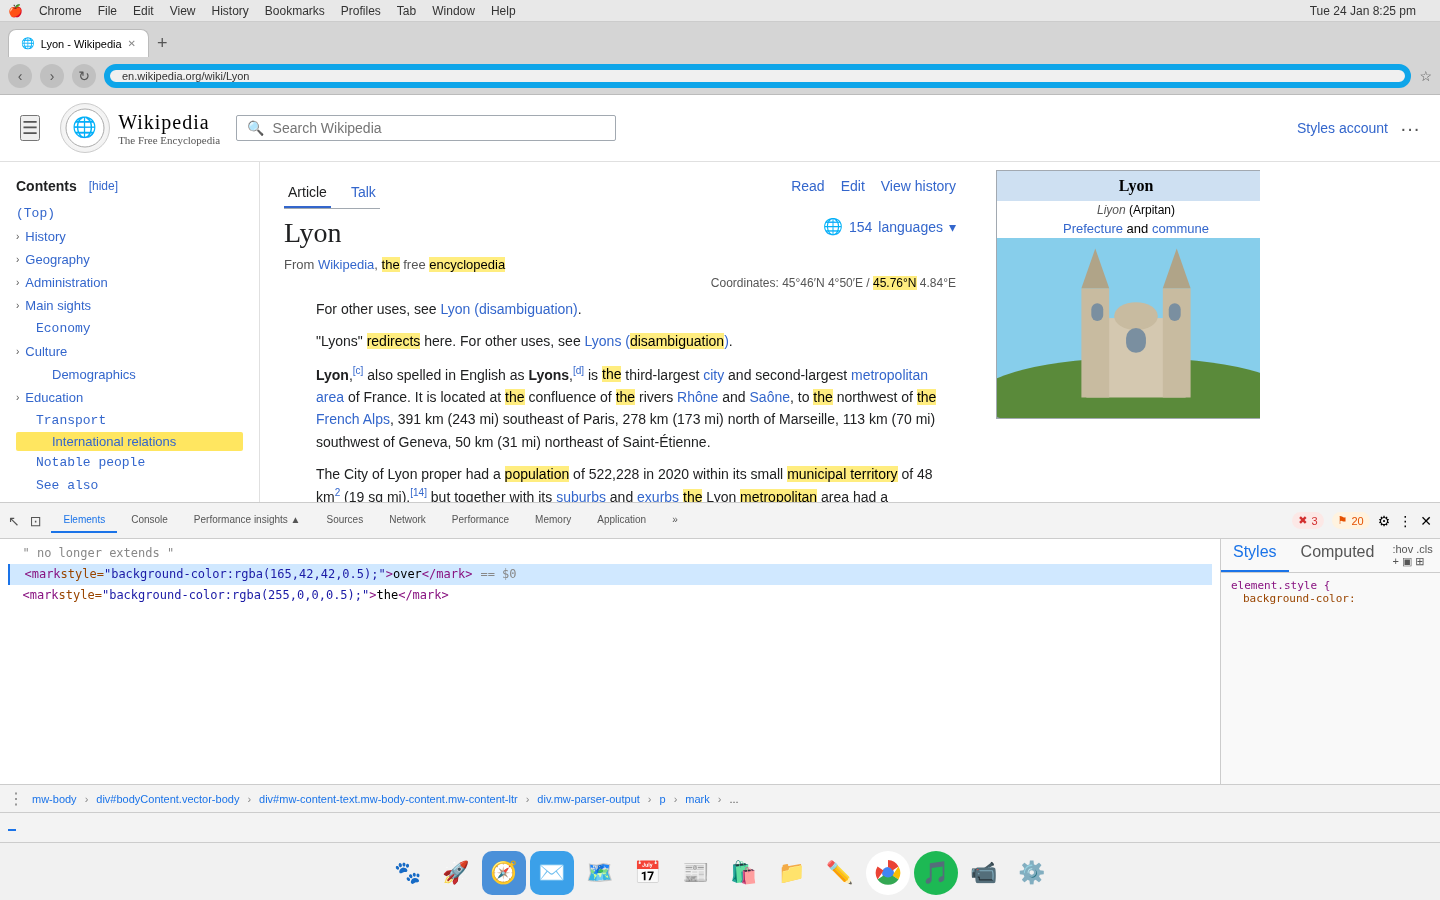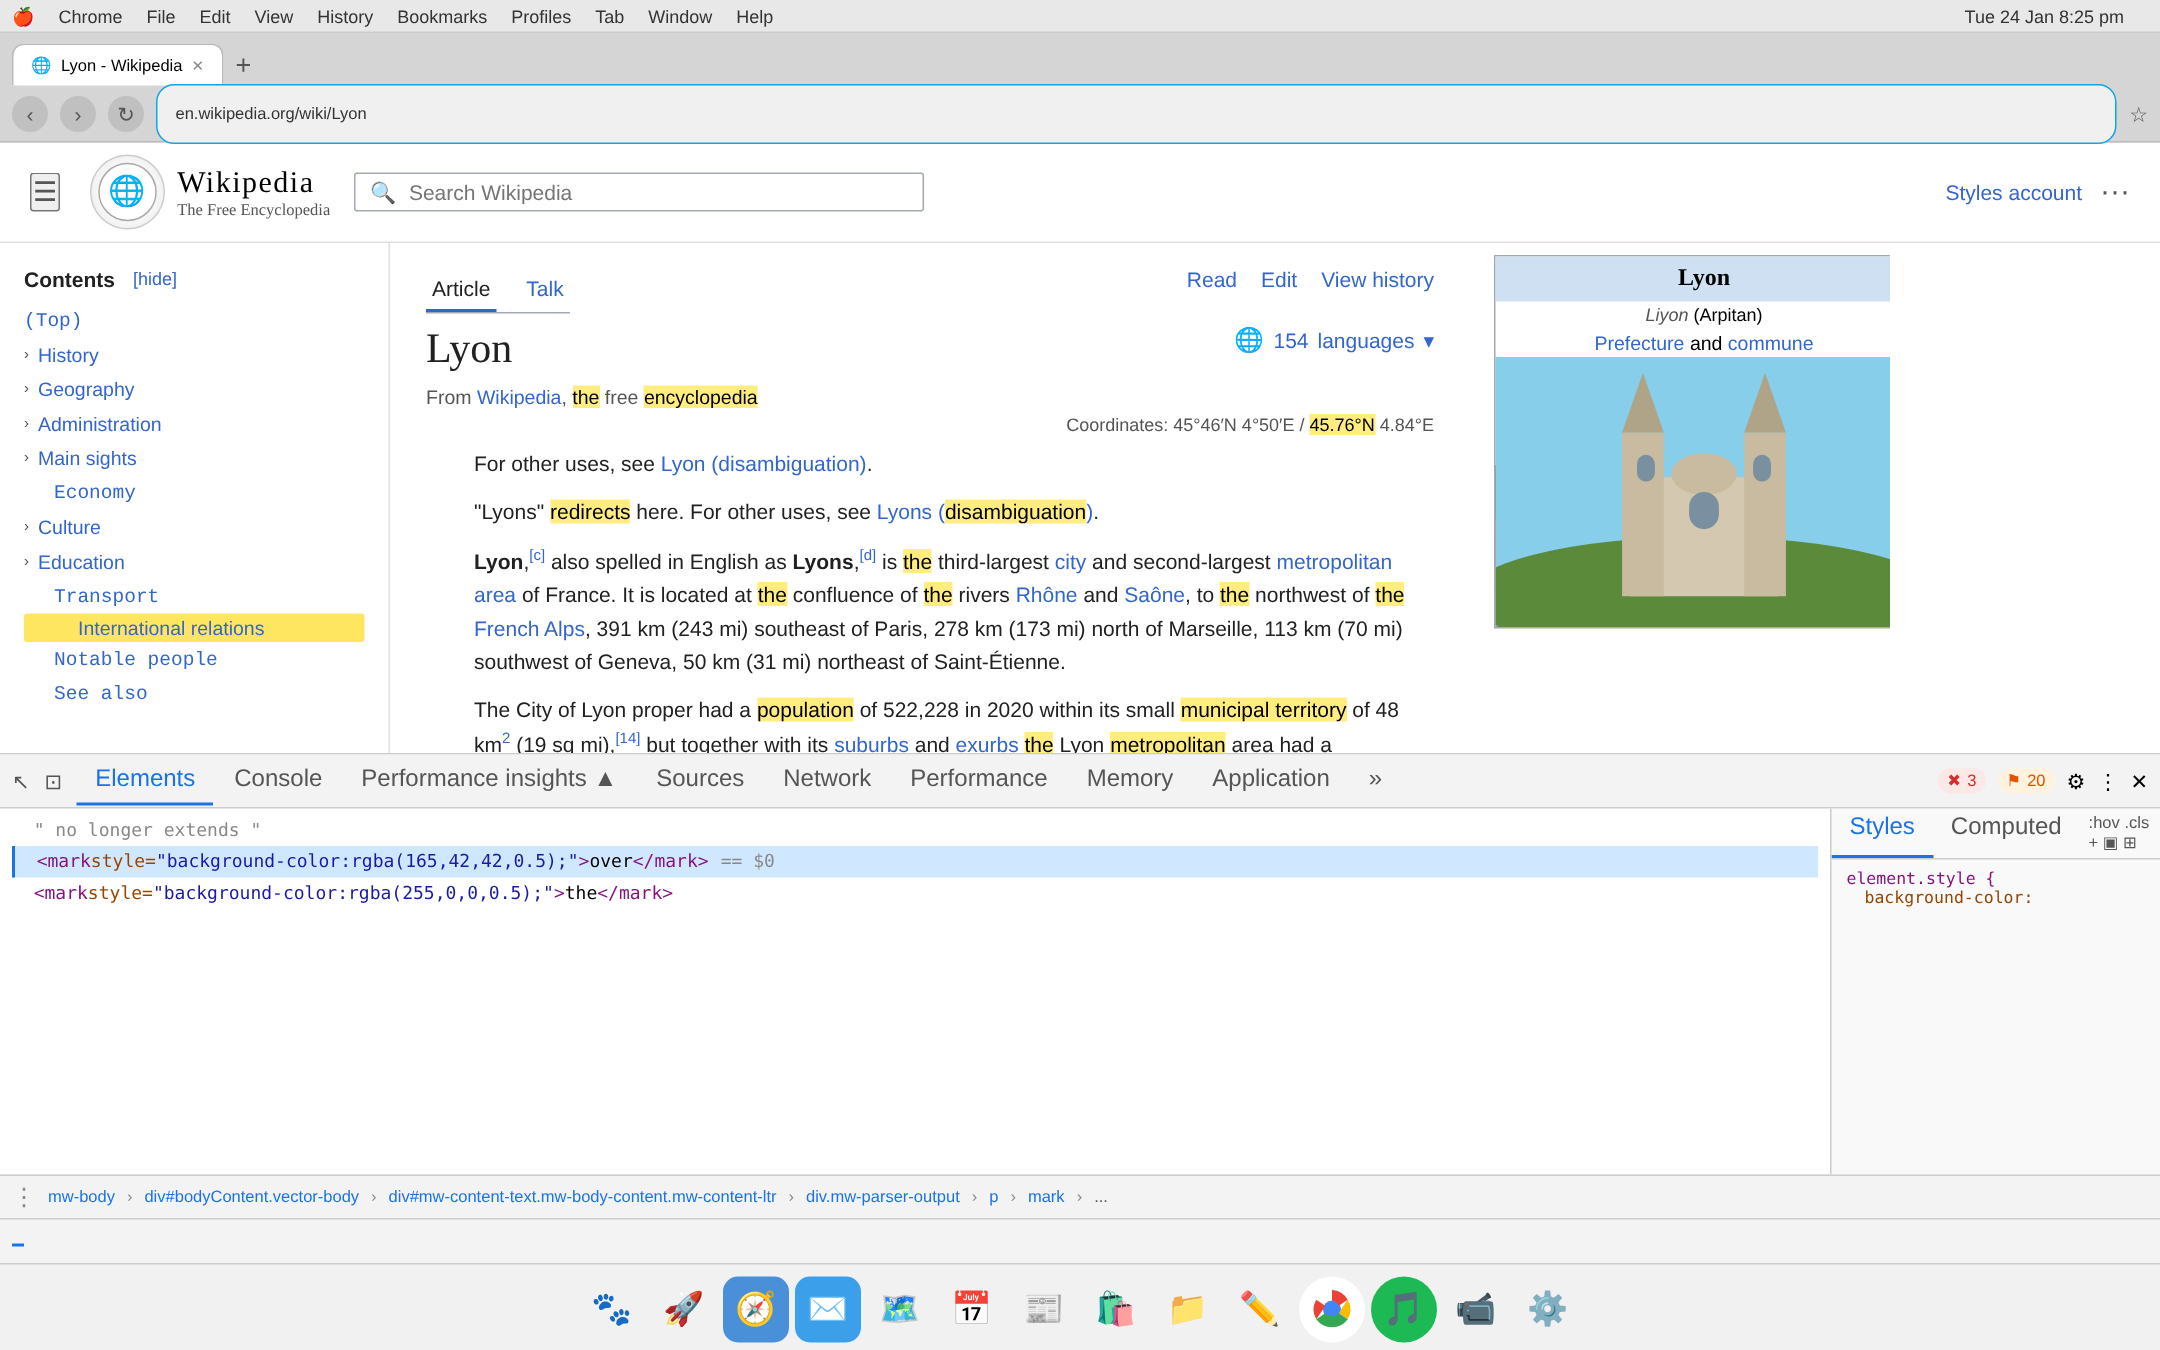--- a/index.html
+++ b/index.html
@@ -46,23 +46,23 @@
     .address-bar {
       display: flex;
       align-items: center;
       padding: 4px 8px;
       gap: 8px;
       height: 36px;
       background: #d5d5d5;
     }
     .address-input {
       flex: 1;
-      height: 40px;
+      height: 24px;
       border-radius: 12px;
-      border: 1px solid #0ea5e9;
+      border: 6px solid #0ea5e9;
       background: #f0f0f0;
       padding: 0 12px;
       font-size: 11px;
       color: #333;
     }
     .nav-btn {
       width: 24px; height: 24px;
       border-radius: 50%;
       background: #c0c0c0;
       display: flex; align-items: center; justify-content: center;
@@ -273,21 +273,21 @@
       display: flex;
       align-items: center;
       border-bottom: 1px solid #ccc;
       background: #f3f3f3;
       padding: 0 8px;
       height: 36px;
       gap: 2px;
     }
     .devtools-tab {
       padding: 6px 12px;
-      font-size: 16px;
+      font-size: 10px;
       cursor: pointer;
       color: #555;
       border-bottom: 2px solid transparent;
     }
     .devtools-tab.active { color: #1a73e8; border-bottom: 2px solid #1a73e8; }
     .devtools-header-right {
       margin-left: auto;
       display: flex;
       align-items: center;
       gap: 8px;
@@ -479,20 +479,23 @@
     <div class="sidebar-item">
       <span class="chevron">›</span>
       <span>Main sights</span>
     </div>
     <div class="sidebar-item no-chevron">
       <span>Economy</span>
     </div>
     <div class="sidebar-item">
       <span class="chevron">›</span>
       <span>Culture</span>
+    </div>
+    <div class="sidebar-item sub">
+      <span>Demographics</span>
     </div>
     <div class="sidebar-item">
       <span class="chevron">›</span>
       <span>Education</span>
     </div>
     <div class="sidebar-item no-chevron">
       <span>Transport</span>
     </div>
     <div class="sidebar-item highlighted sub">
       <span>International relations</span>

